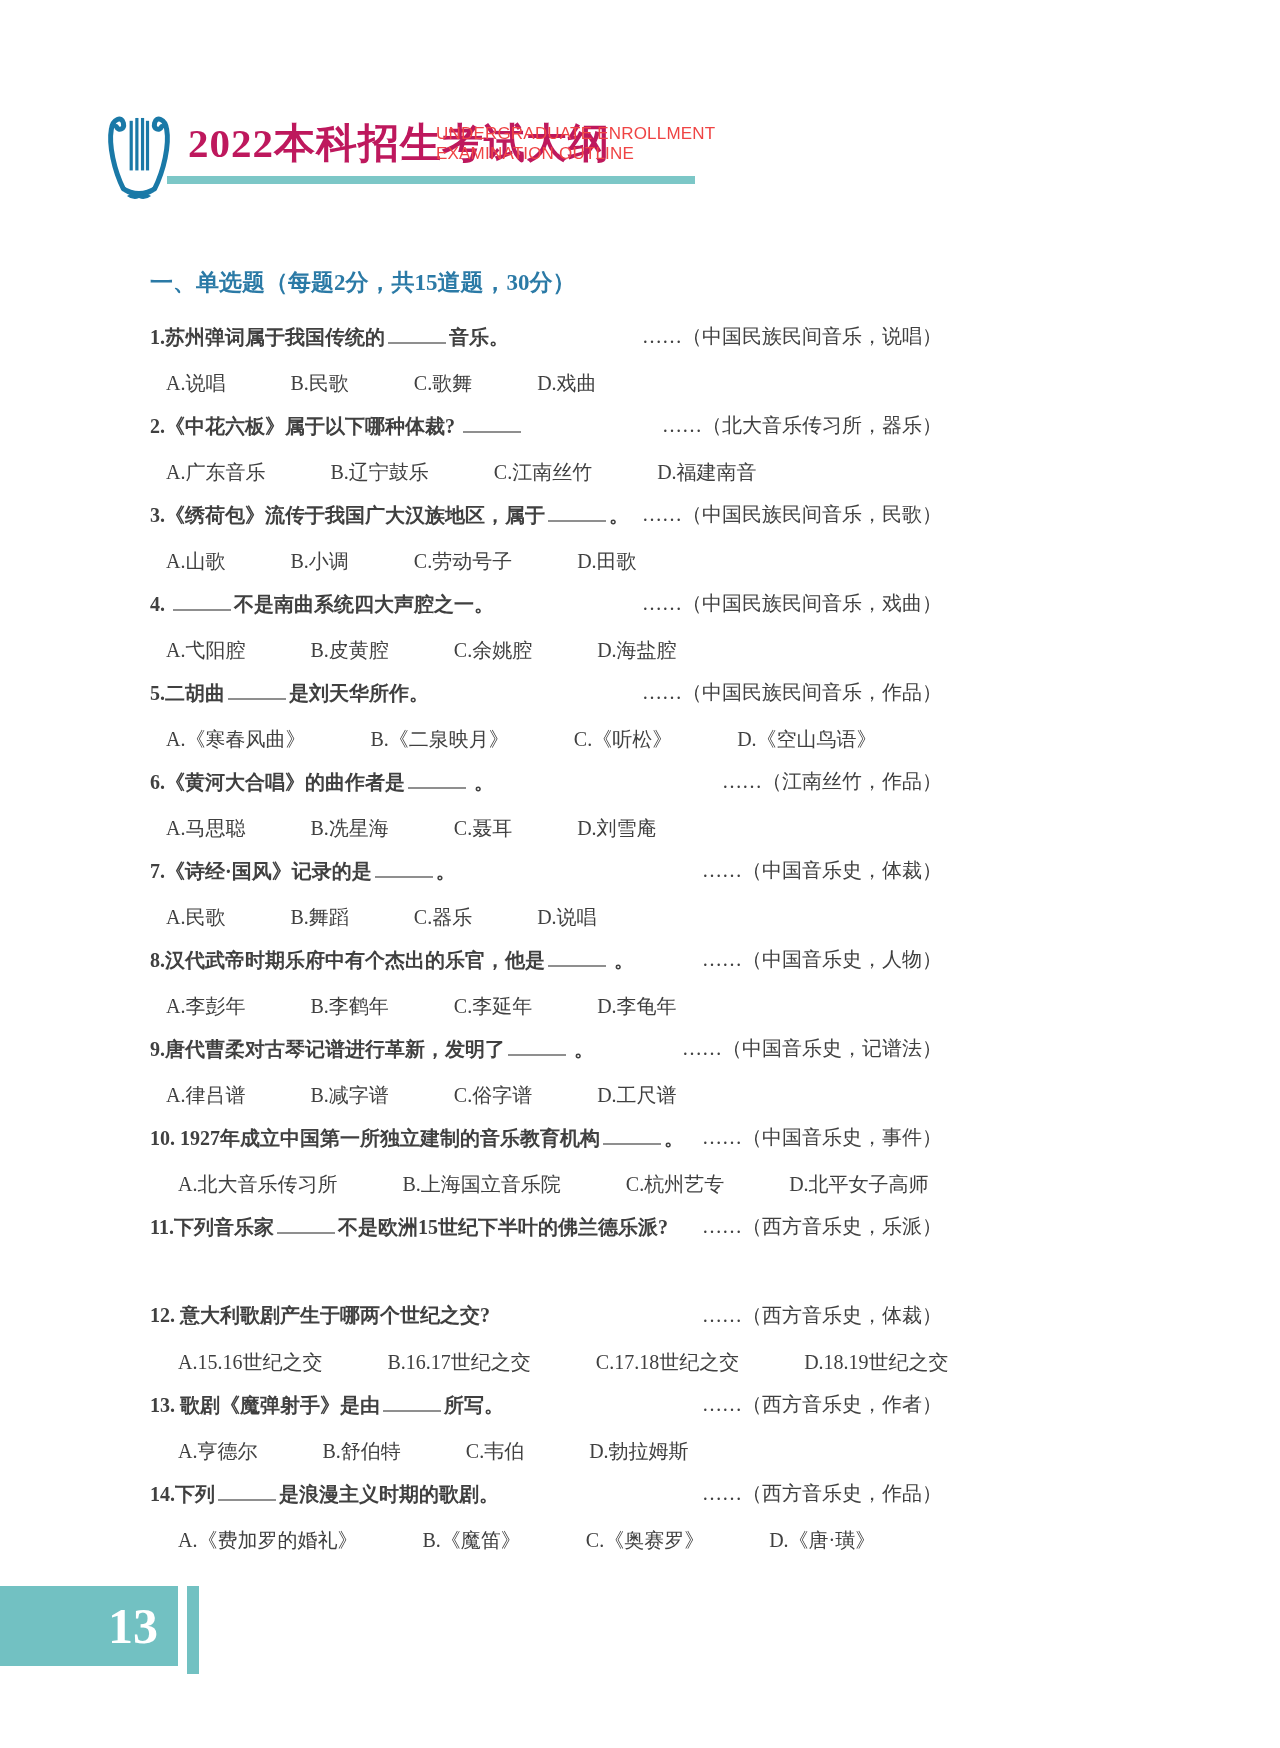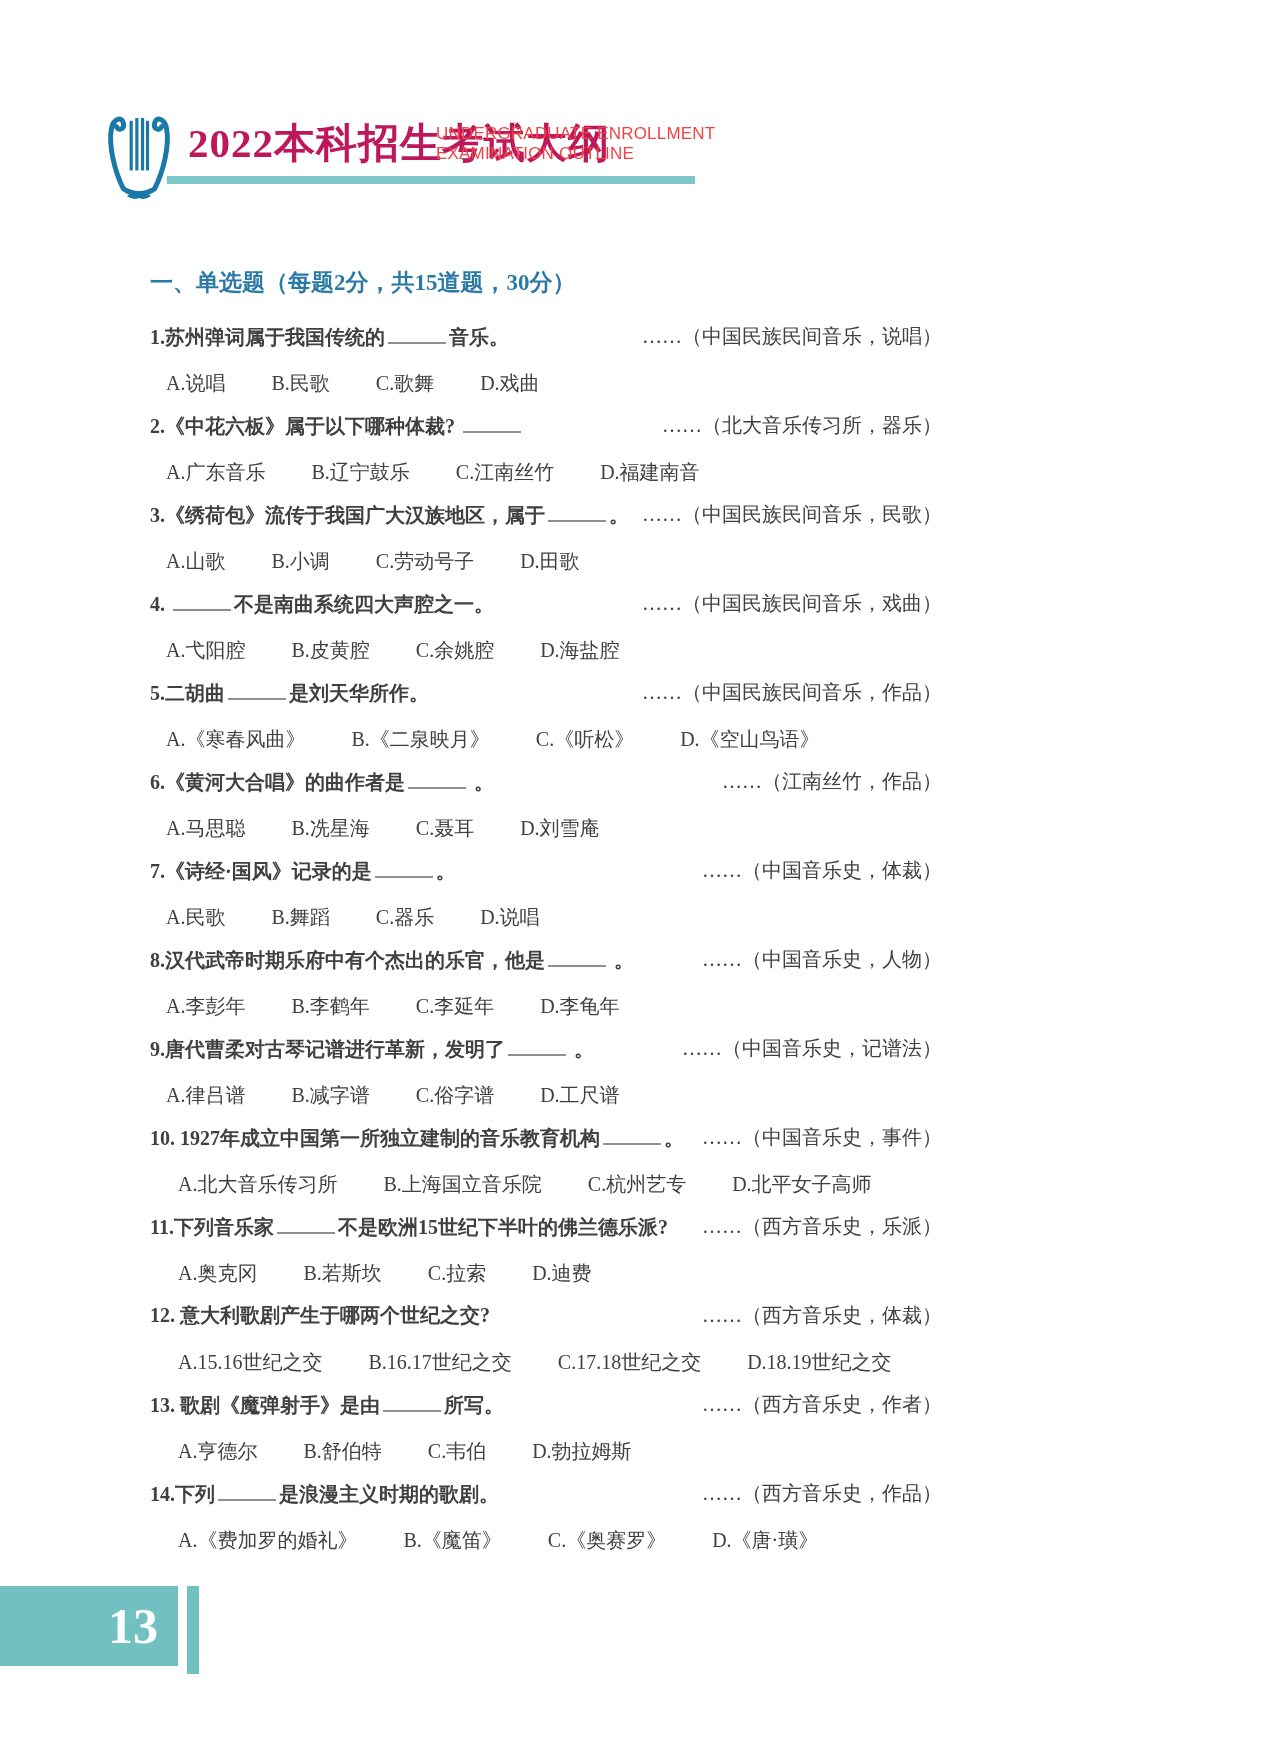--- a/index.html
+++ b/index.html
@@ -41,21 +41,21 @@
     display:flex;justify-content:space-between;align-items:flex-start;
     height:47px;font-size:20px;line-height:28px;
   }
   .stem{white-space:nowrap;font-weight:bold;}
   .annotation{white-space:nowrap;margin-left:12px;}
   .blank{
     display:inline-block;width:58px;height:20px;
     border-bottom:2px solid #8f8f8f;margin:0 3px;
   }
   .options{
-    display:flex;gap:46px;height:42px;
+    display:flex;gap:65px;height:42px;
     padding-left:16px;font-size:20px;line-height:28px;white-space:nowrap;
   }
   .question:nth-child(n+10) .options{padding-left:28px;}
   
   .page-num-block{
     position:absolute;left:0;top:1586px;width:178px;height:80px;
     background:#72c1c2;color:#ffffff;
     font-size:50px;font-weight:700;line-height:80px;
     text-align:right;padding-right:20px;box-sizing:border-box;padding-left:42px;
   }
@@ -225,26 +225,20 @@
       <span class="option">C.杭州艺专</span>
       <span class="option">D.北平女子高师</span>
     </div>
   </div>
 
   <div class="question">
     <div class="stem-row">
       <div class="stem"><span>11.下列音乐家</span><span class="blank"></span><span>不是欧洲15世纪下半叶的佛兰德乐派?</span></div>
       <div class="annotation">……（西方音乐史，乐派）</div>
     </div>
-    <div class="options">
-      <span class="option">A.奥克冈</span>
-      <span class="option">B.若斯坎</span>
-      <span class="option">C.拉索</span>
-      <span class="option">D.迪费</span>
-    </div>
   </div>
 
   <div class="question">
     <div class="stem-row">
       <div class="stem"><span>12. 意大利歌剧产生于哪两个世纪之交?</span><span></span></div>
       <div class="annotation">……（西方音乐史，体裁）</div>
     </div>
     <div class="options">
       <span class="option">A.15.16世纪之交</span>
       <span class="option">B.16.17世纪之交</span>

